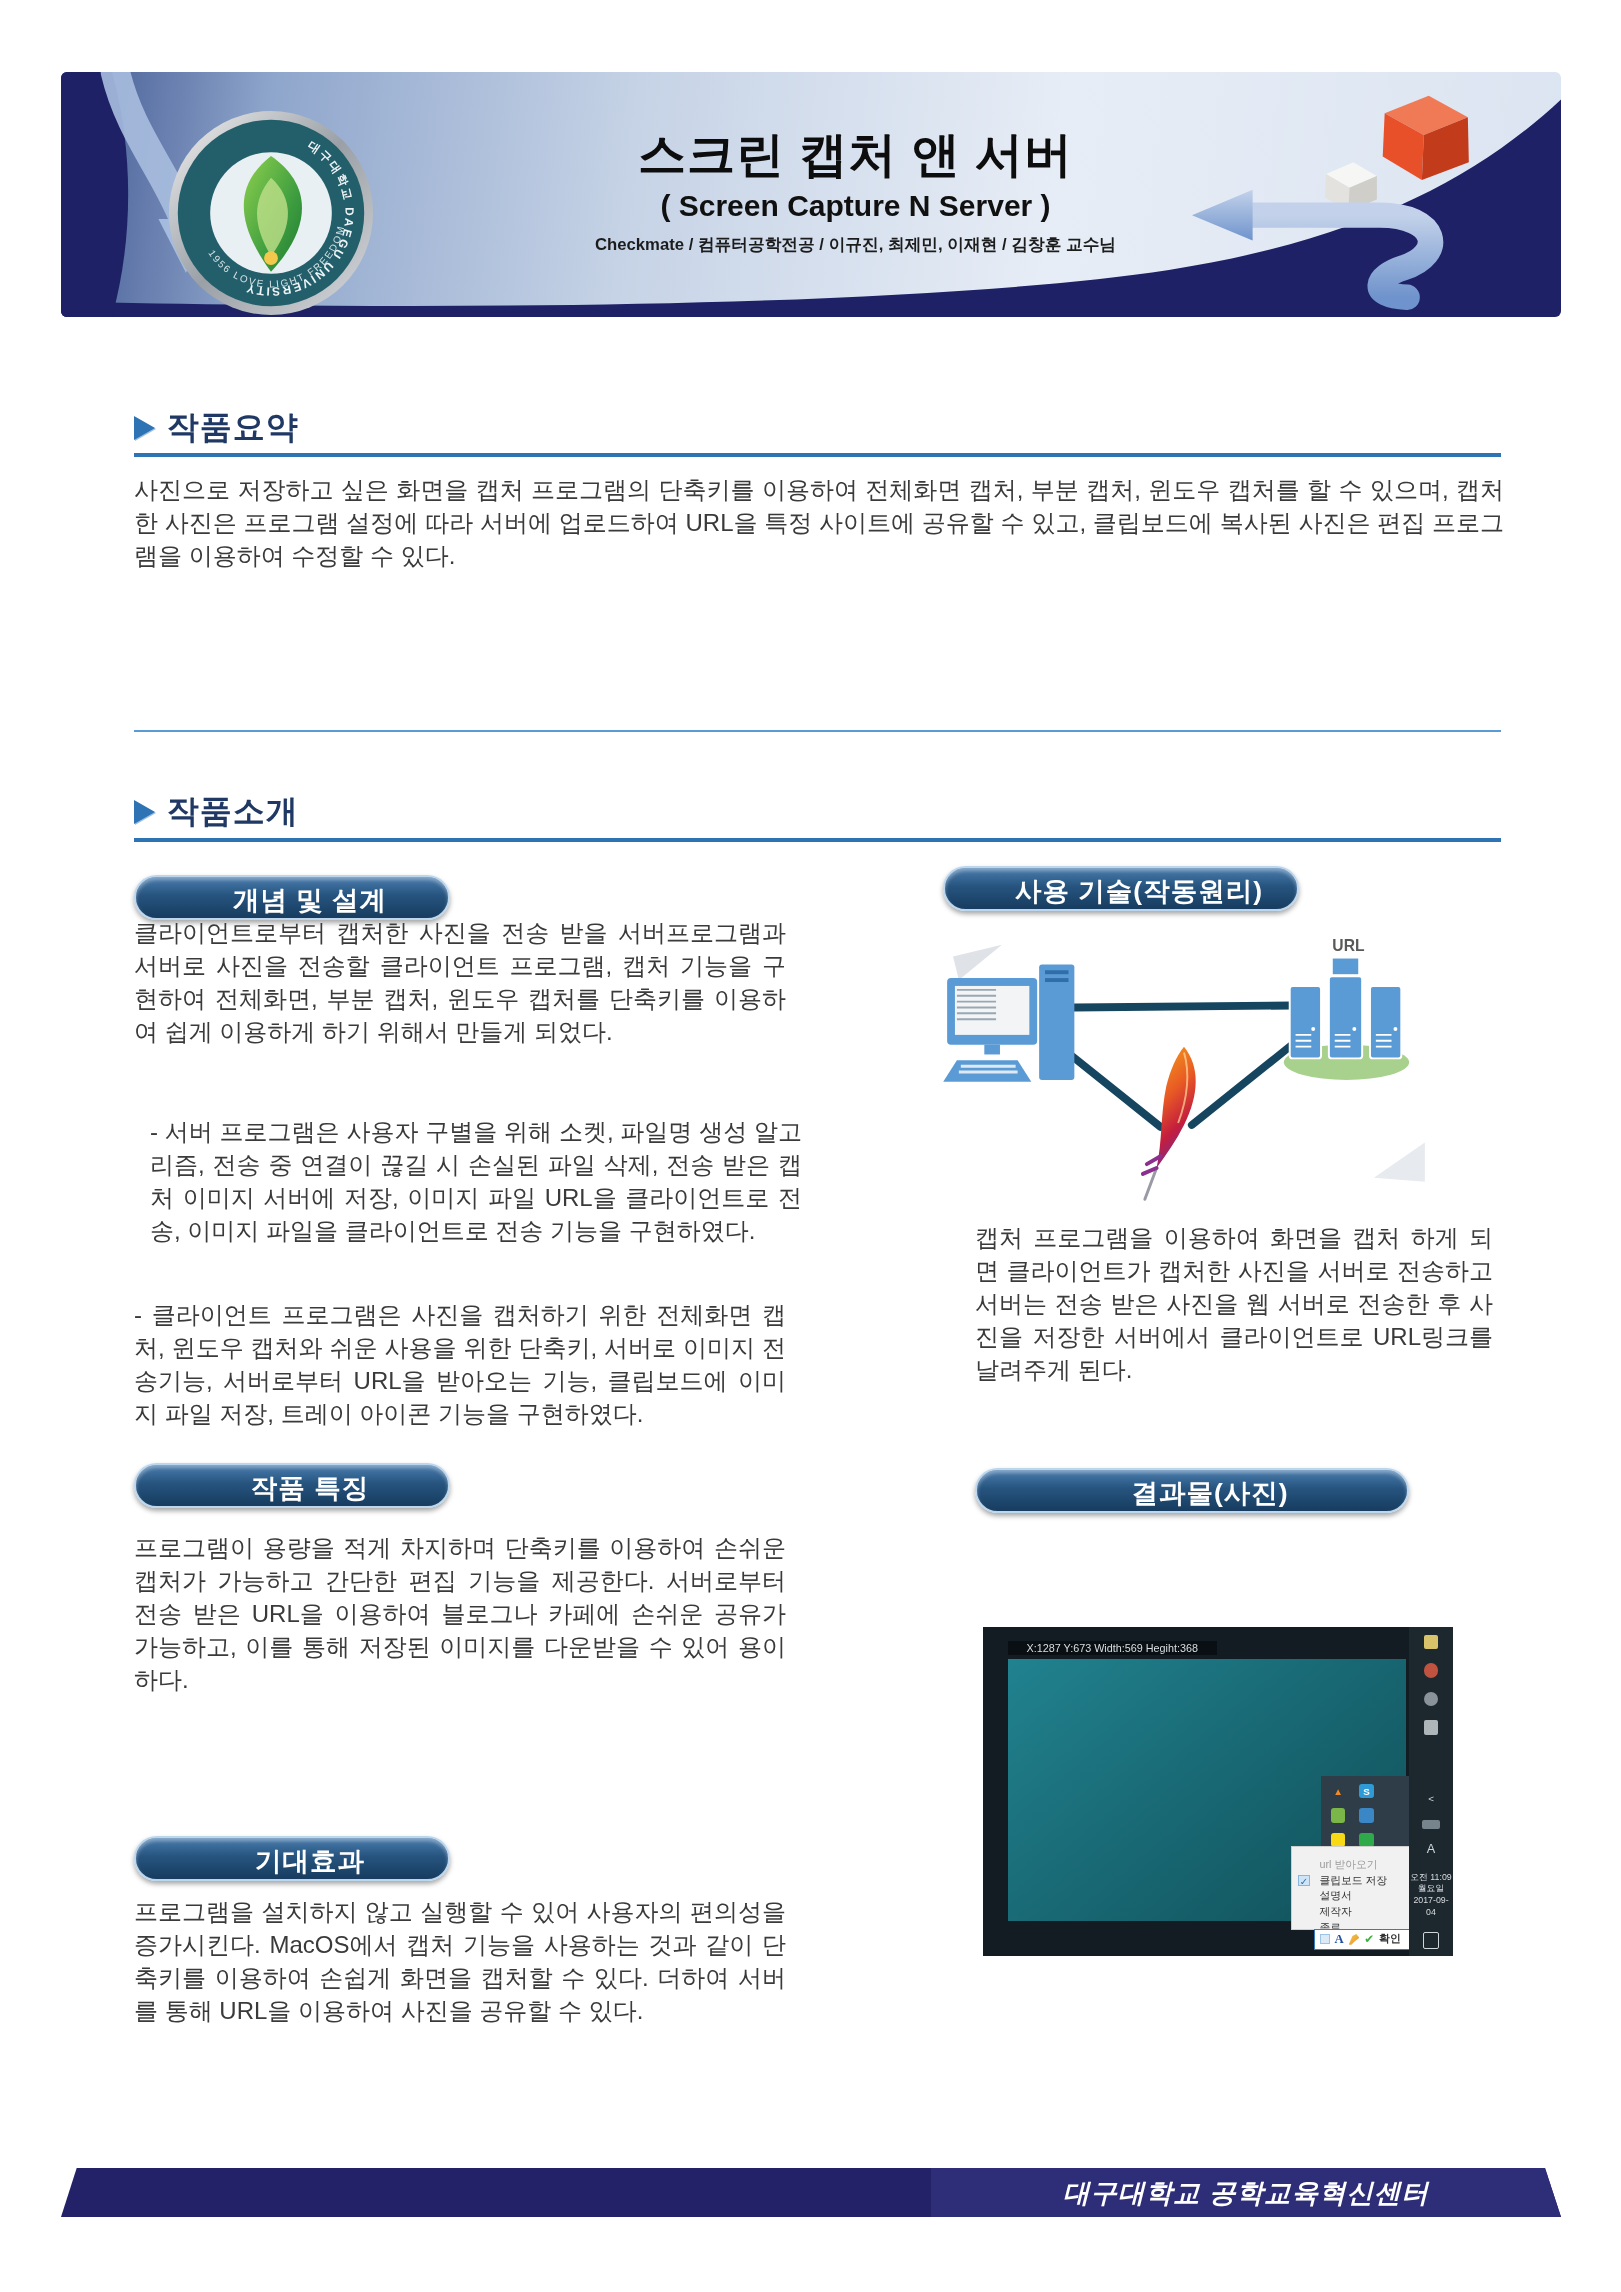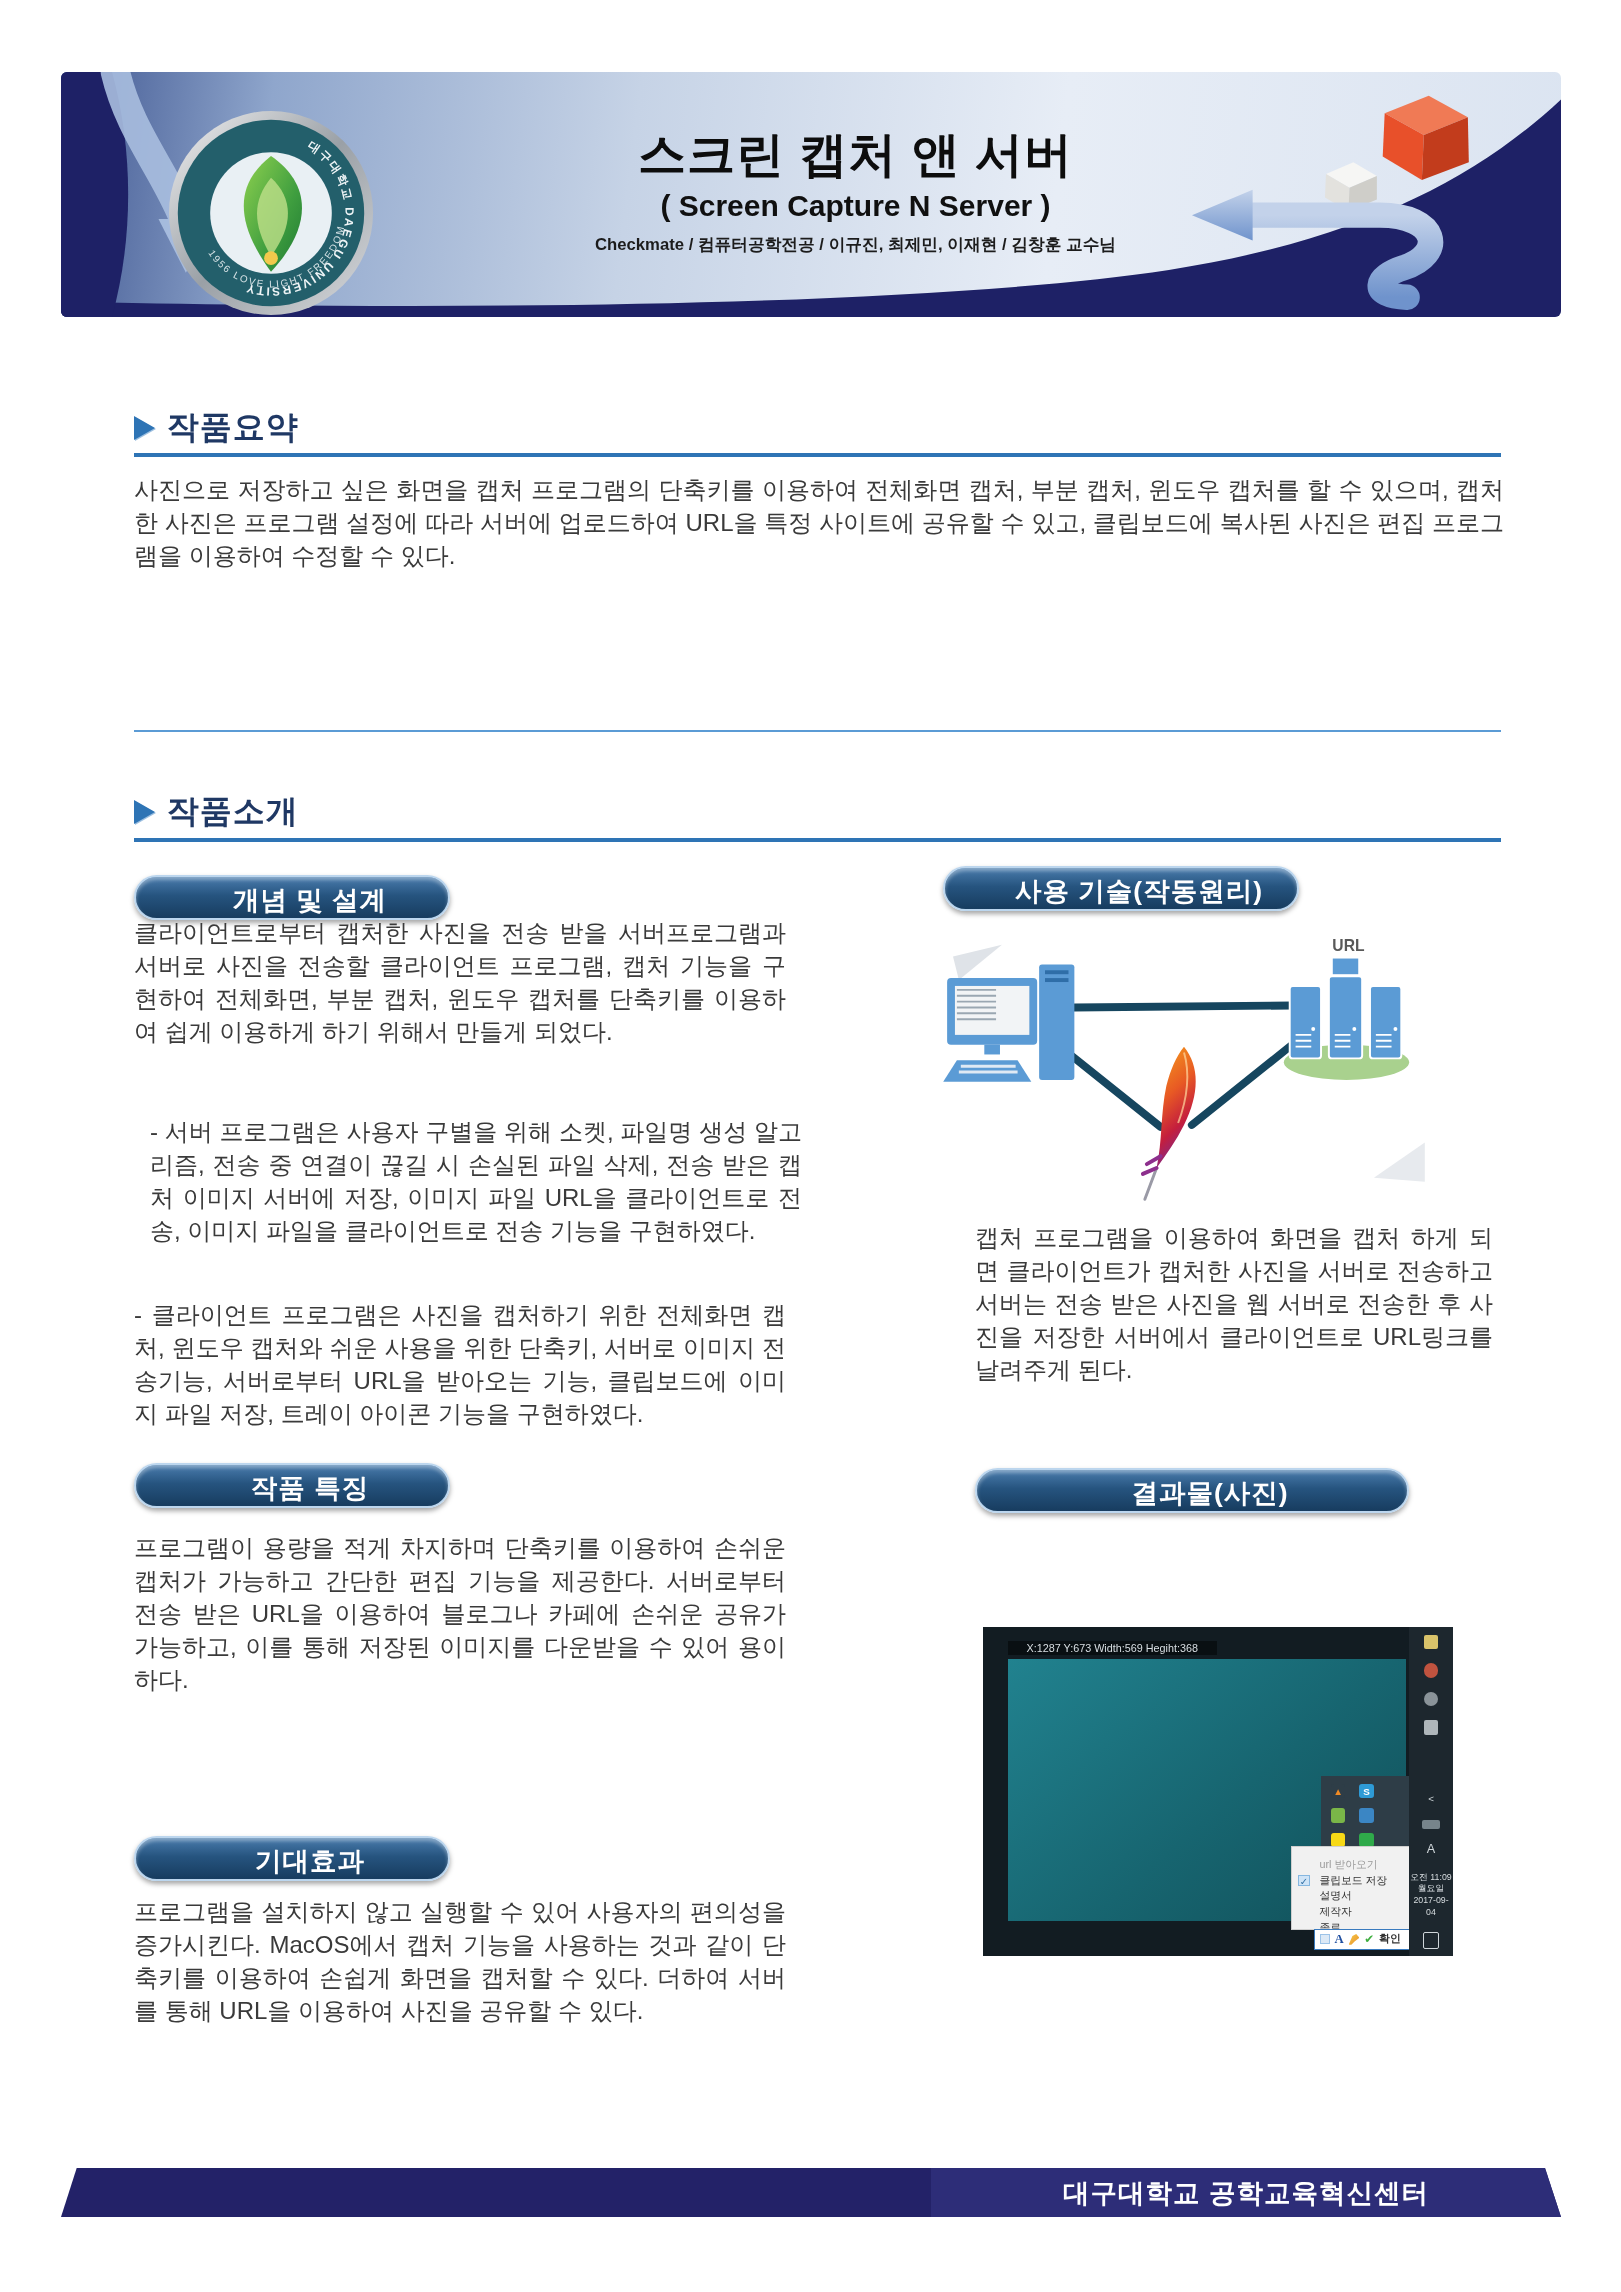--- a/index.html
+++ b/index.html
@@ -59,21 +59,21 @@
   .tb-ok{color:#333;font-weight:700;}
   
   .footer-bar{
     position:absolute;left:61px;top:2168px;width:1500px;height:49px;background:#232268;
     clip-path:polygon(15.7px 0,1484px 0,1500px 100%,0 100%);
   }
   .footer-right{
     position:absolute;right:0;top:0;height:100%;width:42%;background:#2d2d78;
     display:flex;align-items:center;justify-content:center;
   }
-  .footer-text{color:#fff;font-size:26.5px;font-weight:700;letter-spacing:1px;}
+  .footer-text{color:#fff;font-size:26.5px;font-weight:700;letter-spacing:1px;font-style:italic;}
 </style>
 </head>
 <body>
 
 <div class="page">
 
   <div class="banner">
 
     <svg class="banner-swoosh" viewBox="0 0 1530 250" preserveAspectRatio="none">
       <path d="M0,250 L0,234 C 380,244 880,240 1130,202 C 1320,172 1440,112 1530,28 L1530,250 Z" fill="#1e2166"></path>

